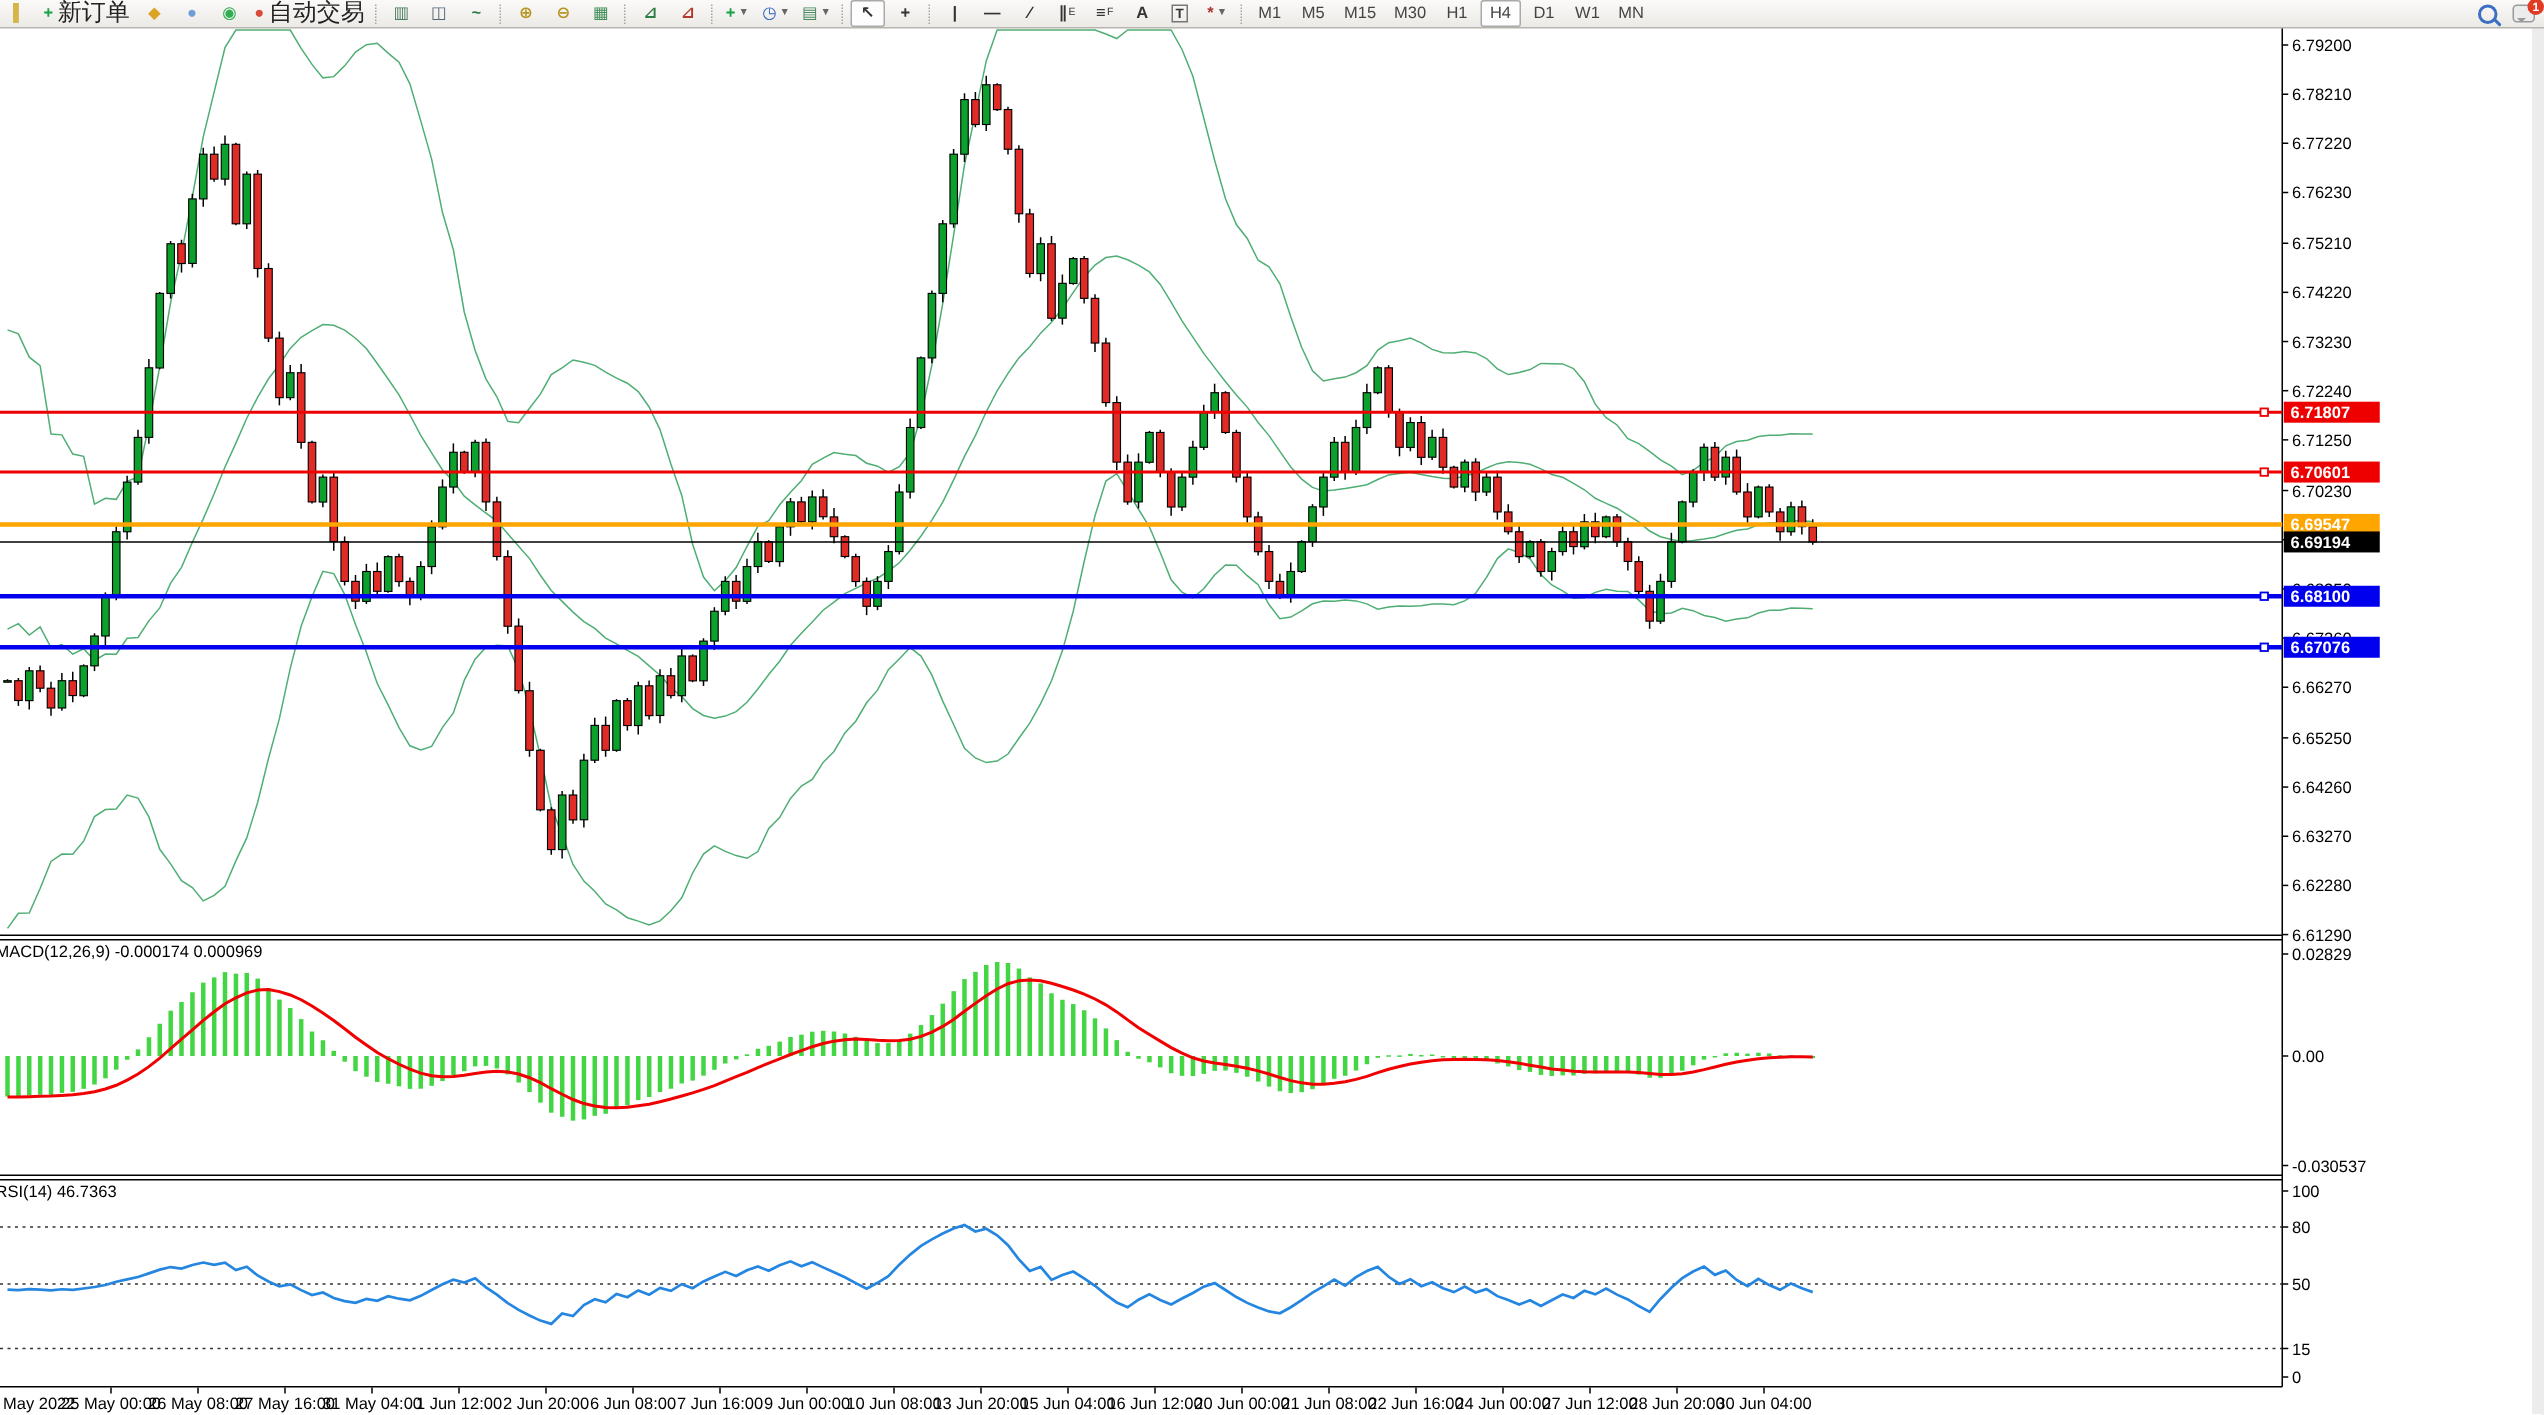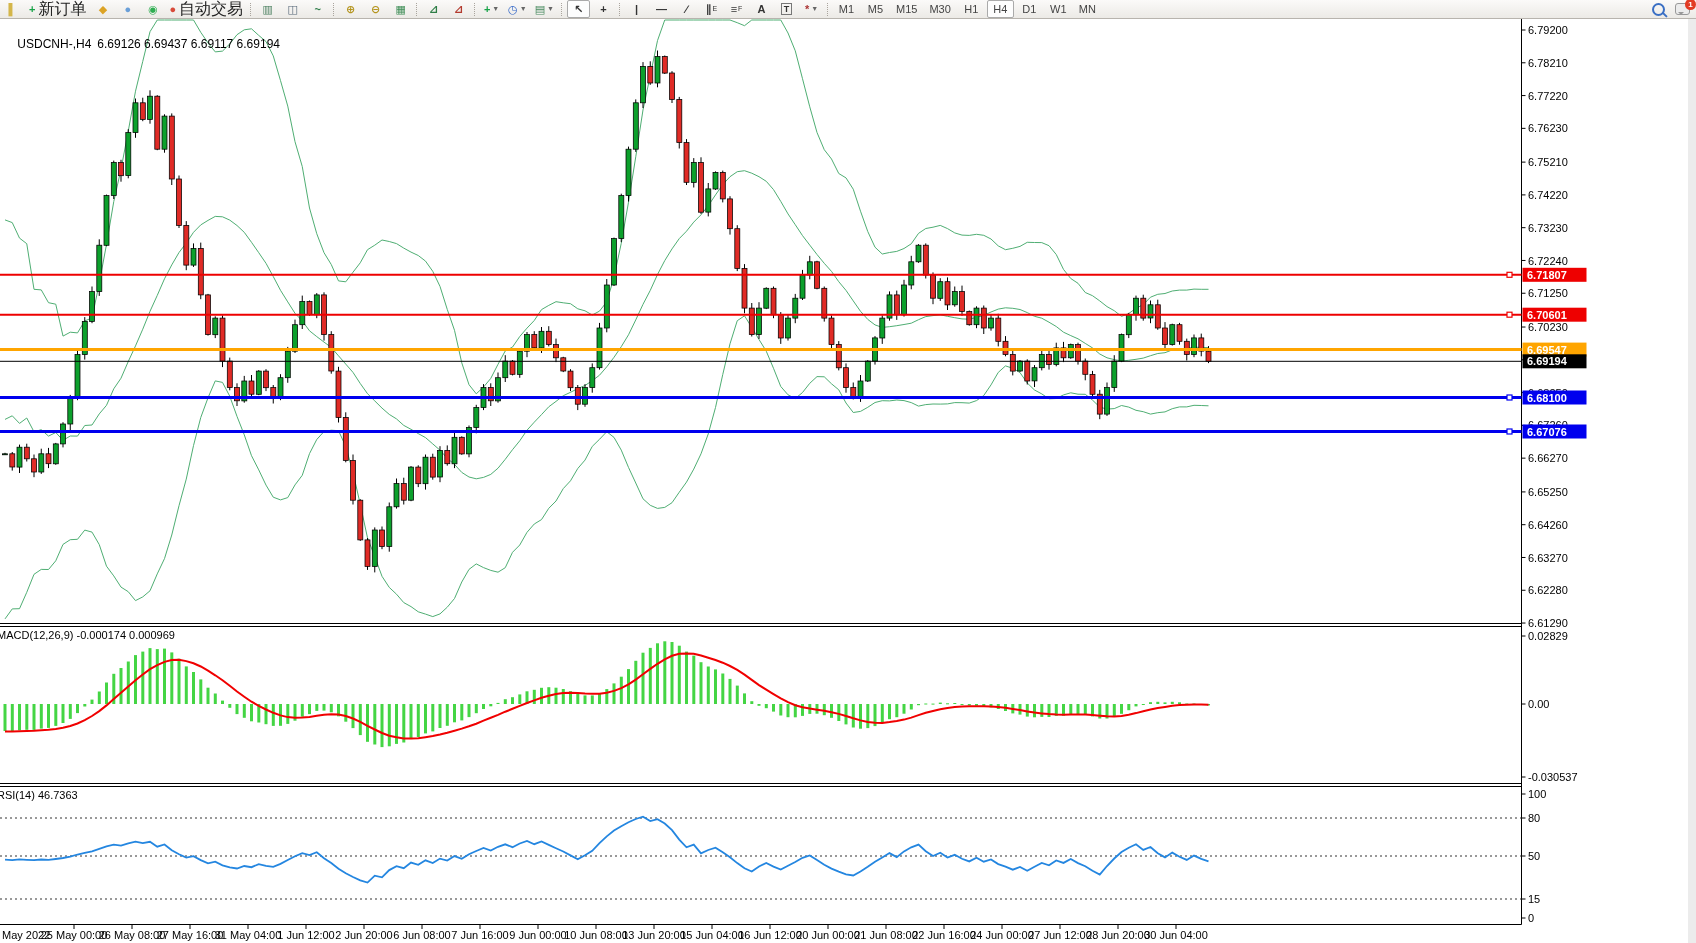--- a/index.html
+++ b/index.html
@@ -817,18 +817,15 @@
         <text x="1002" y="939" font-size="11" fill="#000" text-anchor="middle">24 Jun 00:00</text>
         <line x1="1060" y1="925" x2="1060" y2="929" stroke="#000"></line>
         <text x="1060" y="939" font-size="11" fill="#000" text-anchor="middle">27 Jun 12:00</text>
         <line x1="1118" y1="925" x2="1118" y2="929" stroke="#000"></line>
         <text x="1118" y="939" font-size="11" fill="#000" text-anchor="middle">28 Jun 20:00</text>
         <line x1="1176" y1="925" x2="1176" y2="929" stroke="#000"></line>
         <text x="1176" y="939" font-size="11" fill="#000" text-anchor="middle">30 Jun 04:00</text>
       </g>
     </svg>
 
-  <div id="chart-title" class="panel-label">
-    <span>USDCNH-,H4</span><span class="ohlc">6.69126 6.69437 6.69117 6.69194</span>
-  </div>
   <div id="macd-label" class="panel-label">MACD(12,26,9) -0.000174 0.000969</div>
   <div id="rsi-label" class="panel-label">RSI(14) 46.7363</div>
 </div>
 
 </body></html>

